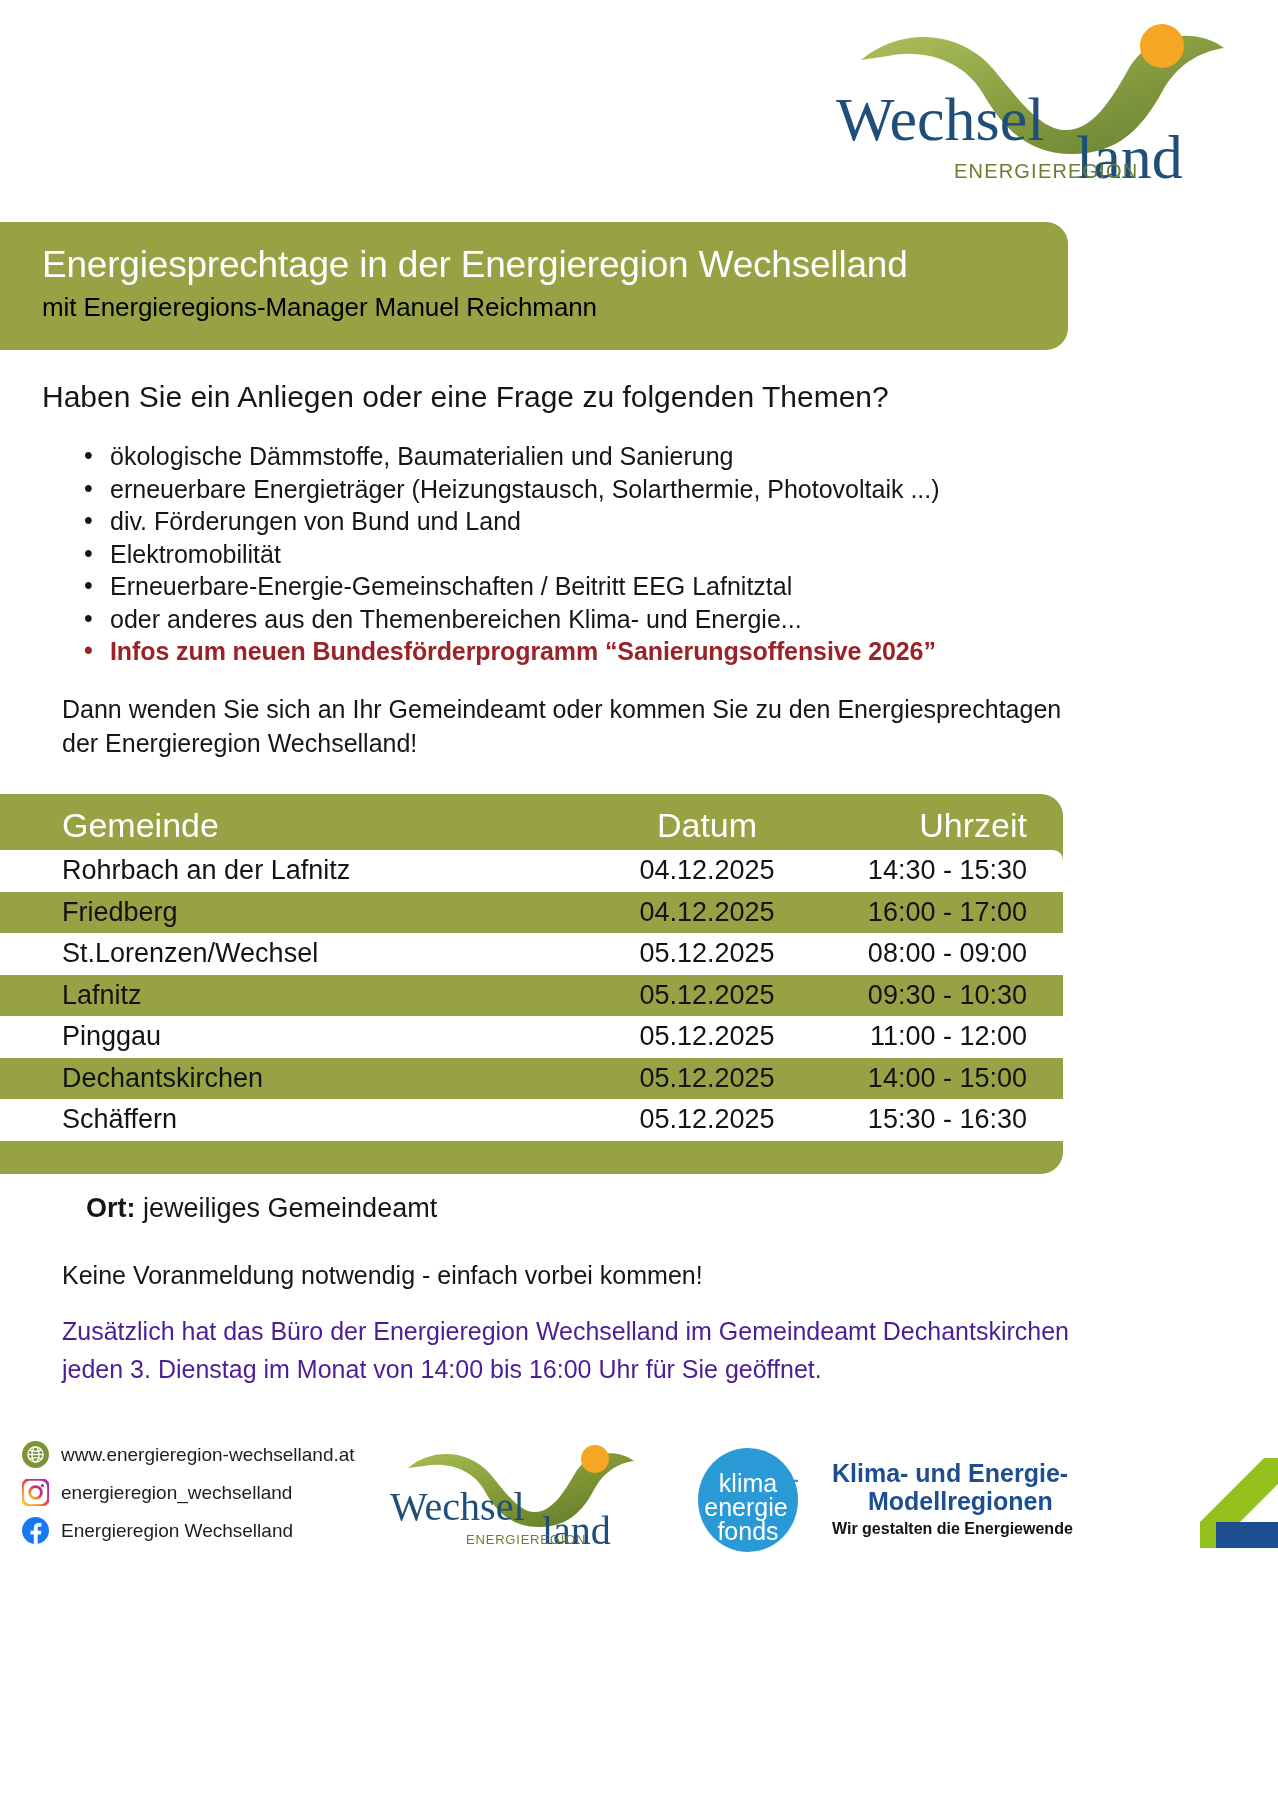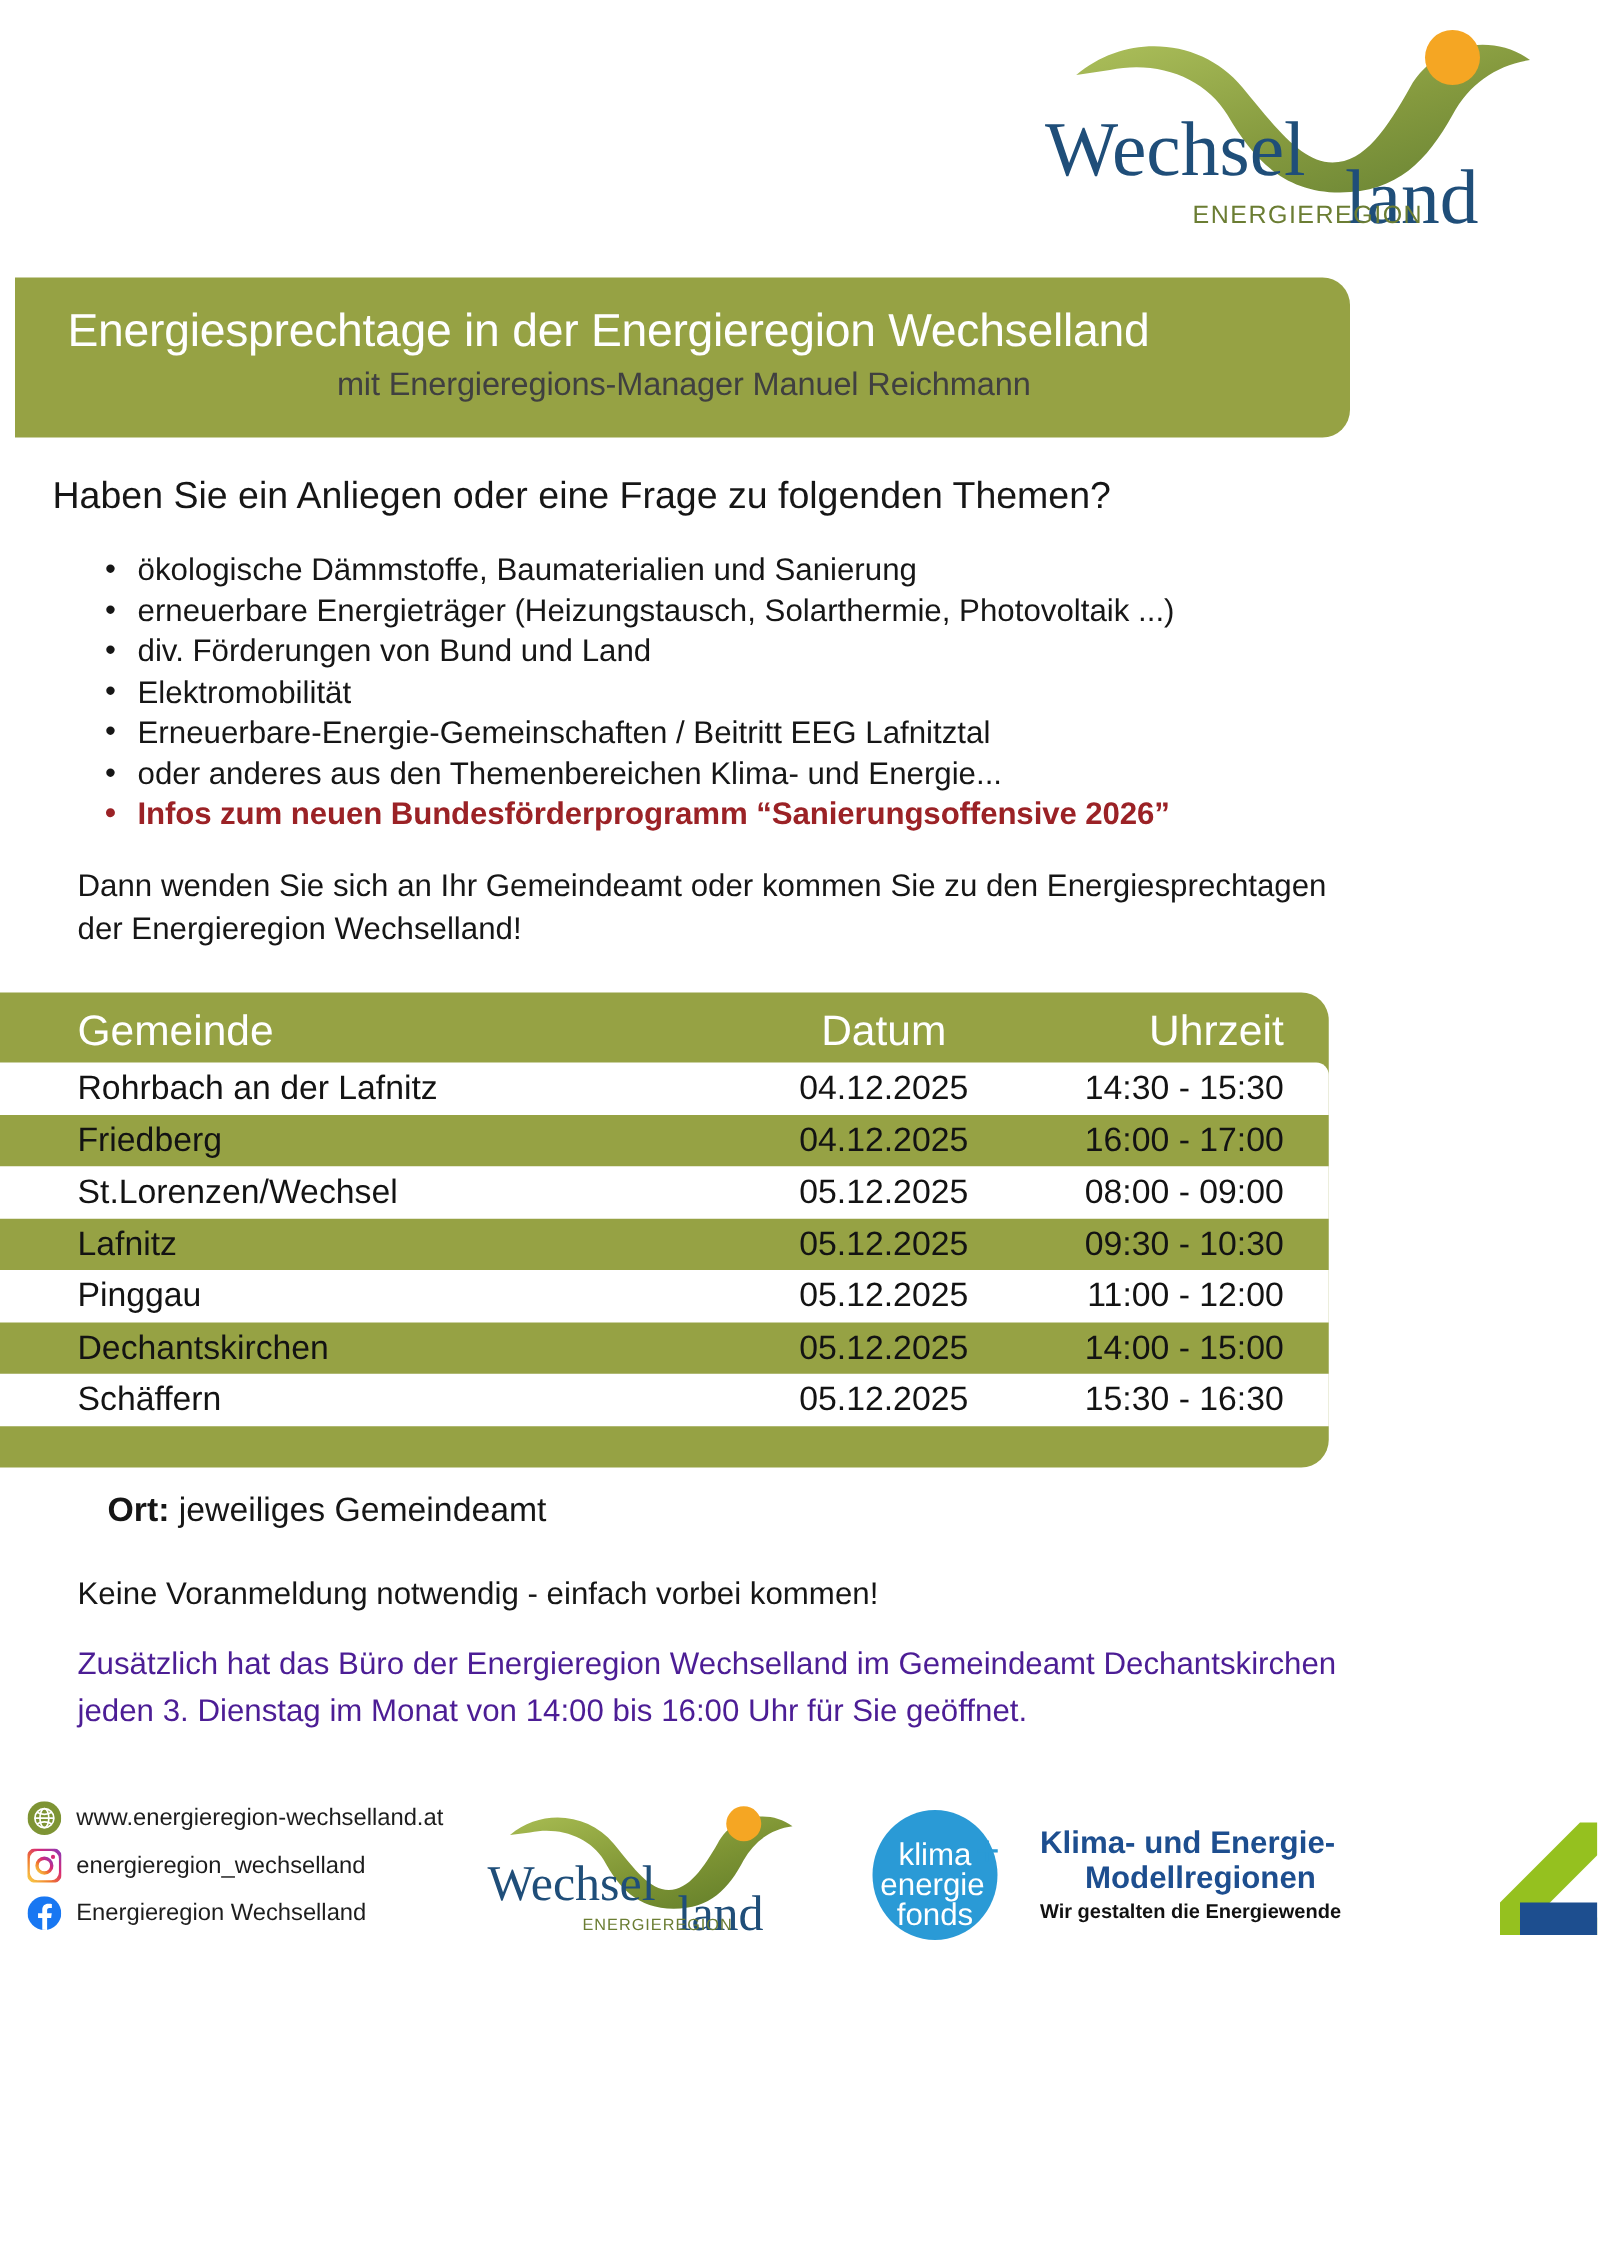--- a/index.html
+++ b/index.html
@@ -31,38 +31,36 @@
   .header-banner {
     position: absolute;
     left: 0;
     top: 222px;
     width: 1068px;
     height: 128px;
     background: #96a244;
     border-top-right-radius: 22px;
     border-bottom-right-radius: 22px;
     padding: 20px 40px 0 42px;
-    margin-left: 12px;
   }
   .header-title {
     font-size: 37px;
     line-height: 46px;
     color: #ffffff;
     font-weight: 400;
     letter-spacing: -0.2px;
     white-space: nowrap;
   }
   .header-subtitle {
     font-size: 26px;
     line-height: 34px;
-    color: #404040;
+    color: #000000;
     font-weight: 400;
     margin-top: 2px;
     letter-spacing: -0.1px;
-    text-align: center;
   }
 
   
   .intro-question {
     position: absolute;
     left: 42px;
     top: 378px;
     font-size: 30px;
     line-height: 38px;
     color: #161616;

